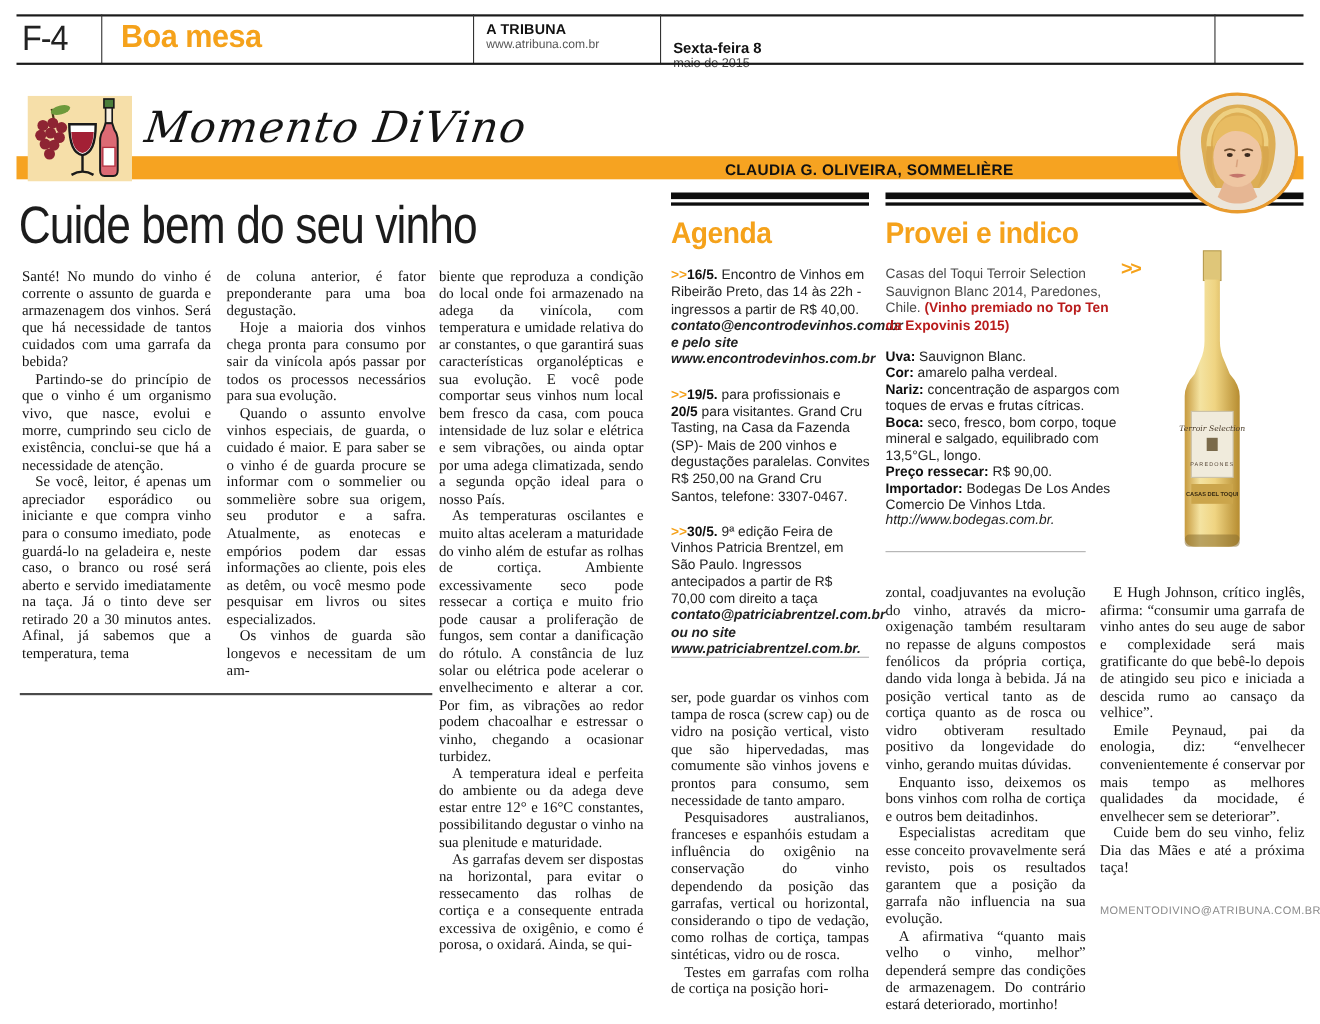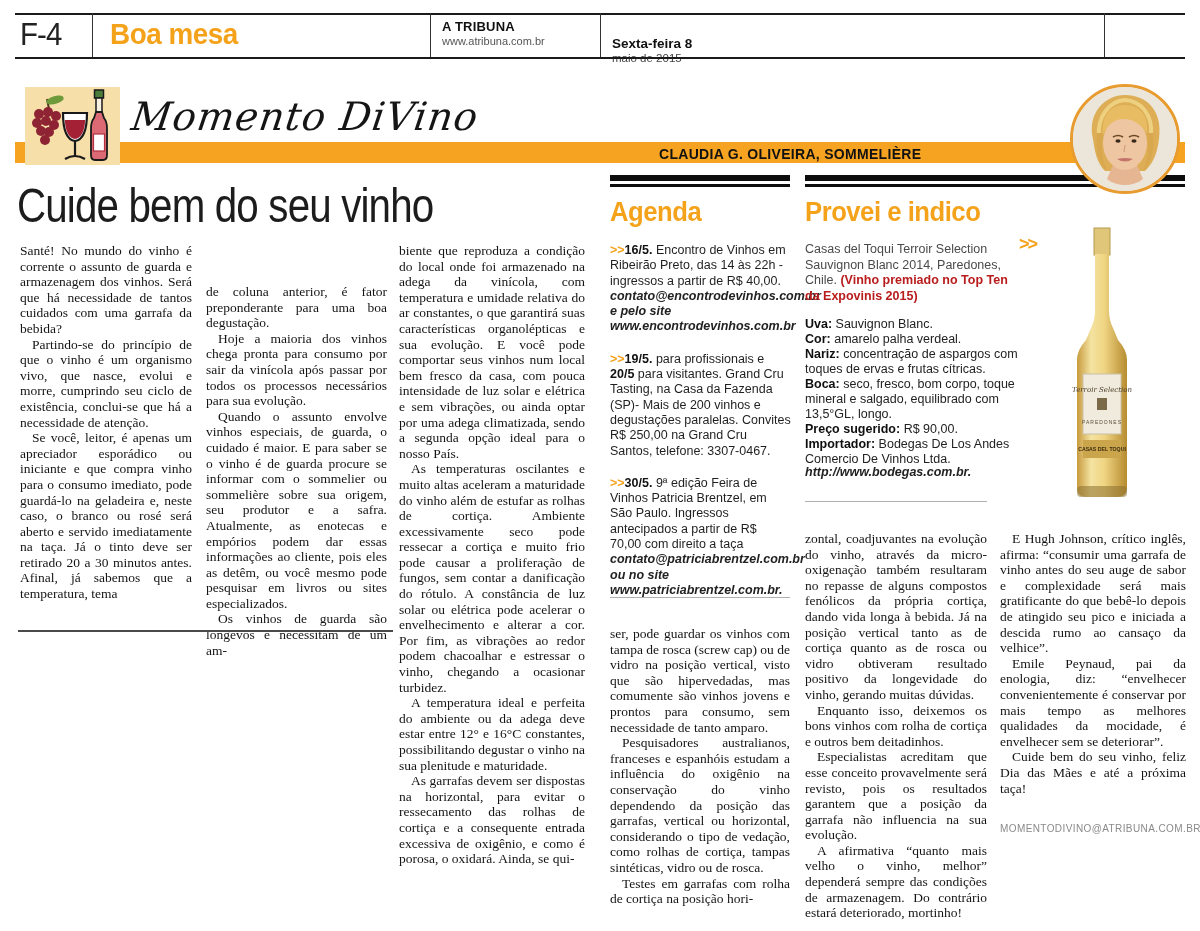--- a/index.html
+++ b/index.html
@@ -55,21 +55,21 @@
   .agitem b{color:#111;}
   .agitem .lnk{font-style:italic;font-weight:bold;color:#222;}
 
   
   .review-marker{position:absolute;left:1019px;top:234px;font-size:18px;font-weight:bold;color:#F5A21B;letter-spacing:-2px;}
   .review-intro{position:absolute;left:805px;top:242px;width:210px;font-size:12.5px;line-height:15.5px;color:#4a4a4a;}
   .review-intro b{color:#b91c1c;}
   .review-fields{position:absolute;left:805px;top:317px;width:214px;}
   .rfield{margin:0;font-size:12.5px;line-height:15px;color:#222;}
   .rfield b{color:#0f0f0f;}
-  .review-url{position:absolute;left:805px;top:465px;font-size:12.5px;font-weight:bold;font-style:italic;color:#222;}
+  .review-url{position:absolute;left:805px;top:465px;font-size:12.5px;font-weight:normal;font-style:italic;color:#222;}
 
   .footer-email{position:absolute;left:1000px;top:823px;font-size:10px;color:#8a8a8a;letter-spacing:.4px;}
 </style>
 </head>
 <body>
 
 <div class="rule" style="left:15px;top:13px;width:1170px;height:2px;"></div>
 <div class="hdr-edition">F-4</div>
 <div class="vrule" style="left:92px;"></div>
 <div class="hdr-section">Boa mesa</div>
@@ -156,21 +156,21 @@
 <div class="bbar" style="left:805px;top:175px;width:380px;height:6px;"></div>
 <div class="bbar" style="left:805px;top:184px;width:380px;height:3px;"></div>
 
 <h1 class="headline">Cuide bem do seu vinho</h1>
 
 <div class="col" style="left:20px;width:172px;">
     <p class="noindent">Santé! No mundo do vinho é corrente o assunto de guarda e armazenagem dos vinhos. Será que há necessidade de tantos cuidados com uma garrafa da bebida?</p>
     <p>Partindo-se do princípio de que o vinho é um organismo vivo, que nasce, evolui e morre, cumprindo seu ciclo de existência, conclui-se que há a necessidade de atenção.</p>
     <p>Se você, leitor, é apenas um apreciador esporádico ou iniciante e que compra vinho para o consumo imediato, pode guardá-lo na geladeira e, neste caso, o branco ou rosé será aberto e servido imediatamente na taça. Já o tinto deve ser retirado 20 a 30 minutos antes. Afinal, já sabemos que a temperatura, tema</p>
   </div>
-<div class="col" style="left:206px;width:181px;margin-top:41px;">
+<div class="col" style="left:206px;width:181px;">
     <p class="noindent">de coluna anterior, é fator preponderante para uma boa degustação.</p>
     <p>Hoje a maioria dos vinhos chega pronta para consumo por sair da vinícola após passar por todos os processos necessários para sua evolução.</p>
     <p>Quando o assunto envolve vinhos especiais, de guarda, o cuidado é maior. E para saber se o vinho é de guarda procure se informar com o sommelier ou sommelière sobre sua origem, seu produtor e a safra. Atualmente, as enotecas e empórios podem dar essas informações ao cliente, pois eles as detêm, ou você mesmo pode pesquisar em livros ou sites especializados.</p>
     <p>Os vinhos de guarda são longevos e necessitam de um am-</p>
   </div>
 <div class="col" style="left:399px;width:186px;">
     <p class="noindent">biente que reproduza a condição do local onde foi armazenado na adega da vinícola, com temperatura e umidade relativa do ar constantes, o que garantirá suas características organolépticas e sua evolução. E você pode comportar seus vinhos num local bem fresco da casa, com pouca intensidade de luz solar e elétrica e sem vibrações, ou ainda optar por uma adega climatizada, sendo a segunda opção ideal para o nosso País.</p>
     <p>As temperaturas oscilantes e muito altas aceleram a maturidade do vinho além de estufar as rolhas de cortiça. Ambiente excessivamente seco pode ressecar a cortiça e muito frio pode causar a proliferação de fungos, sem contar a danificação do rótulo. A constância de luz solar ou elétrica pode acelerar o envelhecimento e alterar a cor. Por fim, as vibrações ao redor podem chacoalhar e estressar o vinho, chegando a ocasionar turbidez.</p>
     <p>A temperatura ideal e perfeita do ambiente ou da adega deve estar entre 12° e 16°C constantes, possibilitando degustar o vinho na sua plenitude e maturidade.</p>
     <p>As garrafas devem ser dispostas na horizontal, para evitar o ressecamento das rolhas de cortiça e a consequente entrada excessiva de oxigênio, e como é porosa, o oxidará. Ainda, se qui-</p>
@@ -215,21 +215,21 @@
 
 <div class="review-intro">
   <span>Casas del Toqui Terroir Selection Sauvignon Blanc 2014, Paredones, Chile. </span><b>(Vinho premiado no Top Ten da Expovinis 2015)</b>
 </div>
 
 <div class="review-fields">
     <p class="rfield"><b>Uva:</b><span> Sauvignon Blanc.</span></p>
     <p class="rfield"><b>Cor:</b><span> amarelo palha verdeal.</span></p>
     <p class="rfield"><b>Nariz:</b><span> concentração de aspargos com toques de ervas e frutas cítricas.</span></p>
     <p class="rfield"><b>Boca:</b><span> seco, fresco, bom corpo, toque mineral e salgado, equilibrado com 13,5°GL, longo.</span></p>
-    <p class="rfield"><b>Preço sugerido:</b><span> R$ 90,00.</span></p>
+    <p class="rfield"><b>Preço ressecar:</b><span> R$ 90,00.</span></p>
     <p class="rfield"><b>Importador:</b><span> Bodegas De Los Andes Comercio De Vinhos Ltda.</span></p>
   </div>
 <div class="review-url">http://www.bodegas.com.br.</div>
 
 <div class="grayrule" style="left:805px;top:501px;width:182px;"></div>
 
 <div class="abs" style="left:1062px;top:226px;width:80px;height:278px;">
   <svg width="80" height="278" viewBox="0 0 80 278">
     <defs>
       <linearGradient id="glass" x1="0" y1="0" x2="1" y2="0">

